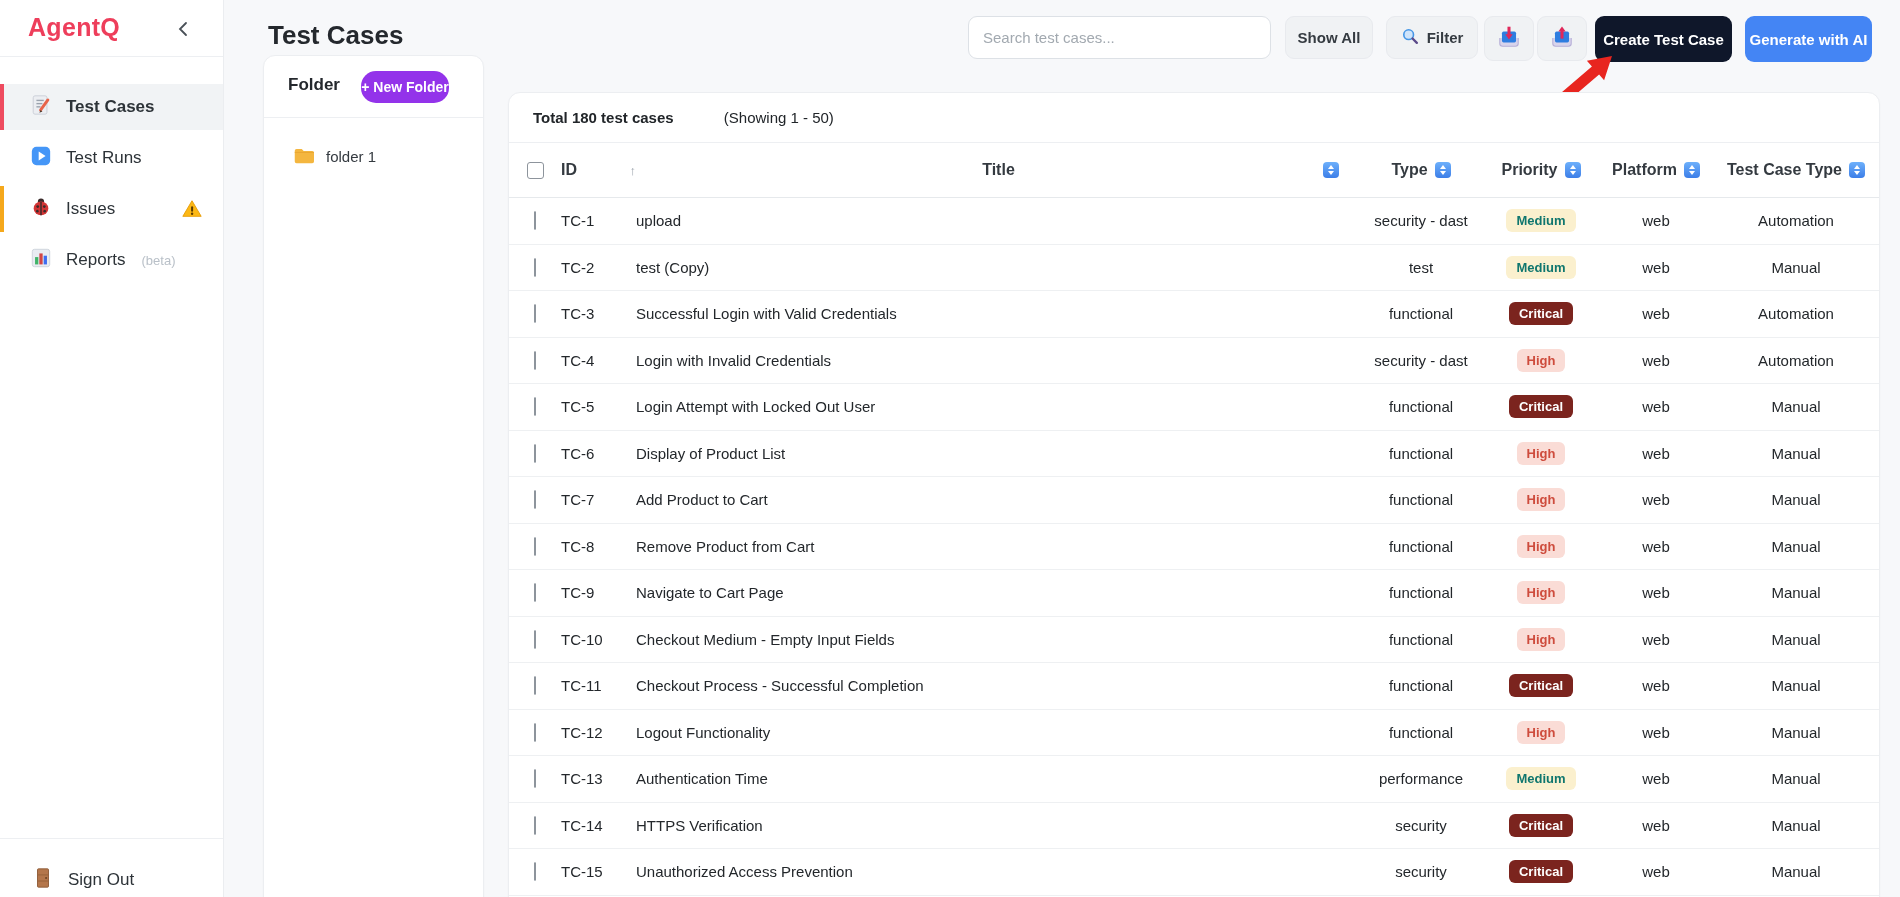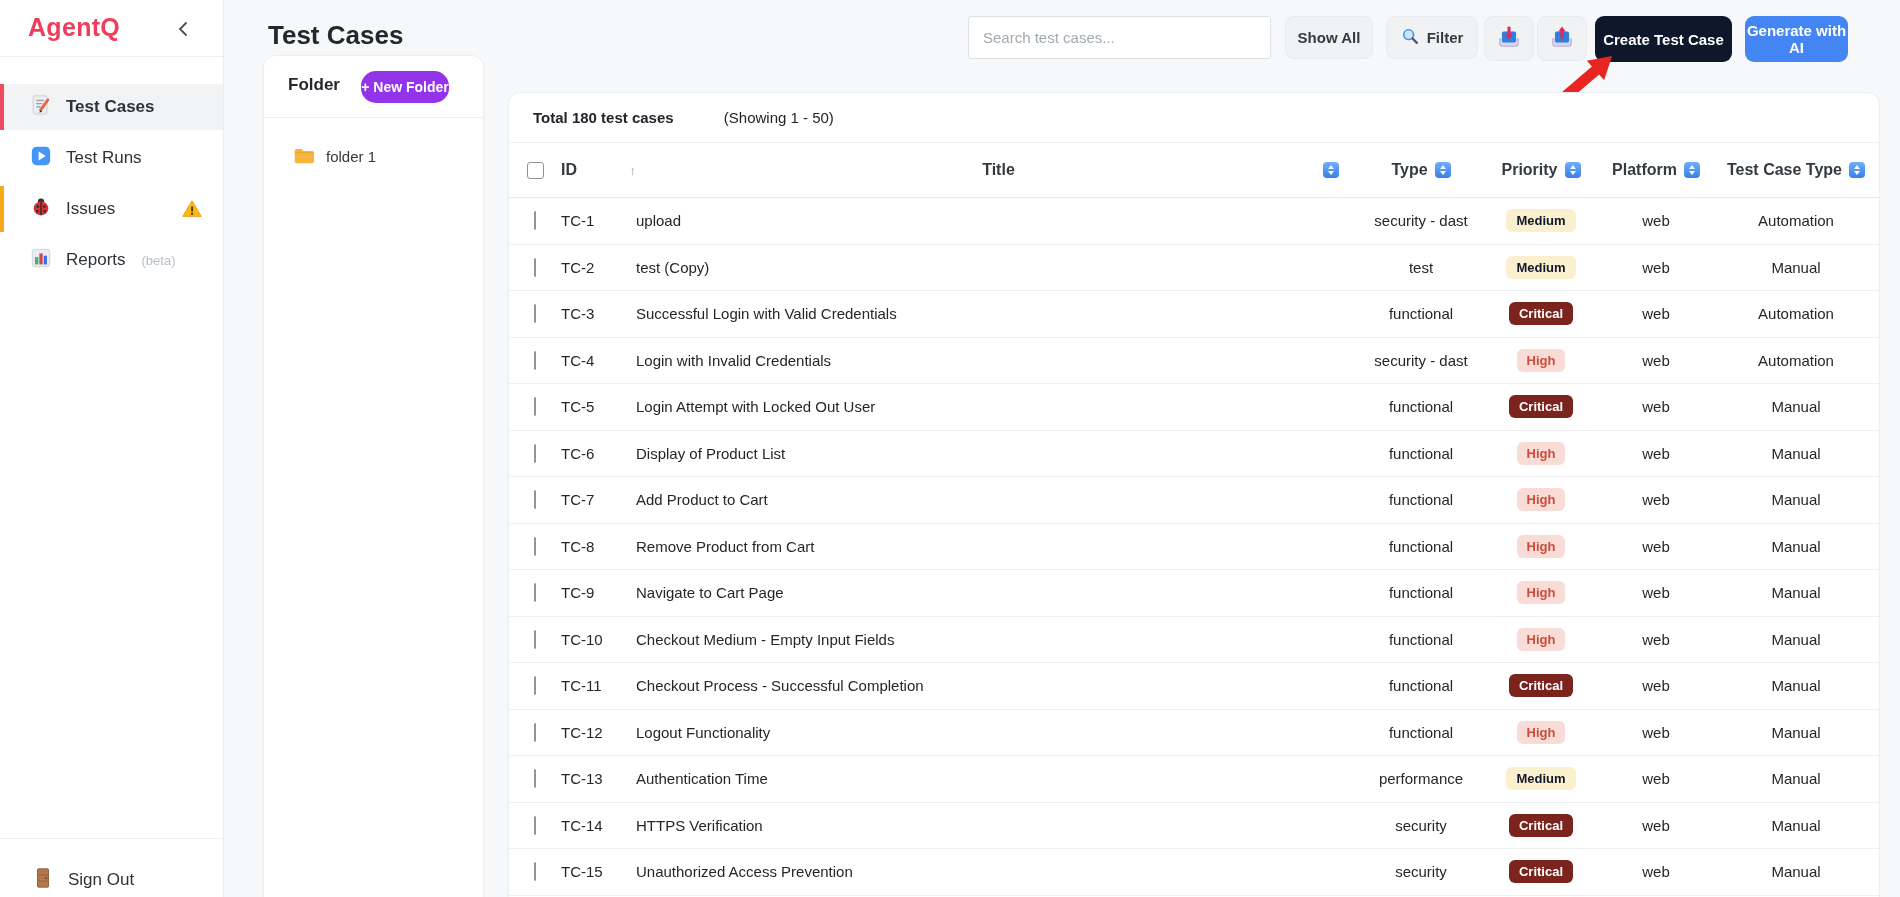--- a/index.html
+++ b/index.html
@@ -17,29 +17,29 @@
   .accent-bar { position:absolute; left:0; top:0; bottom:0; width:4px; }
   .accent-red { background:#ee4b5f; }
   .accent-orange { background:#f5a81c; }
   .beta { color:#b9c0c8; font-size:13px; margin-left:2px; }
   .warn-wrap { position:absolute; right:20px; top:12px; }
   .signout-divider { position:absolute; left:0; top:838px; width:100%; border-top:1px solid #edeff2; }
   .signout { position:absolute; left:0; top:858px; width:100%; height:44px; display:flex; align-items:center; padding-left:33px; gap:15px; font-size:17px; color:#2d3338; cursor:pointer; }
 
   
   .page-title { position:absolute; left:268px; top:20px; font-size:26px; font-weight:700; color:#24282d; }
-  .search-input { position:absolute; left:968px; top:16px; width:303px; height:43px; border:1px solid #dde1e6; border-radius:3px; background:#fff; padding:0 14px; font-size:15px; color:#3a4046; font-family:"Liberation Sans",sans-serif; }
+  .search-input { position:absolute; left:968px; top:16px; width:303px; height:43px; border:1px solid #dde1e6; border-radius:9px; background:#fff; padding:0 14px; font-size:15px; color:#3a4046; font-family:"Liberation Sans",sans-serif; }
   .search-input::placeholder { color:#a2a9b0; }
   .btn { position:absolute; top:16px; height:43px; border:1px solid #e8eaee; border-radius:9px; background:#f0f2f4; font-size:15px; font-weight:600; color:#353b41; display:flex; align-items:center; justify-content:center; gap:8px; cursor:pointer; font-family:"Liberation Sans",sans-serif; }
   .btn-showall { left:1285px; width:88px; }
   .btn-filter { left:1386px; width:92px; }
   .btn-icon1 { left:1484px; width:50px; height:45px; }
   .btn-icon2 { left:1537px; width:50px; height:45px; }
   .btn-create { left:1595px; width:137px; height:46px; background:#0f172a; border:none; color:#fff; font-weight:700; }
-  .btn-generate { left:1745px; width:103px; height:46px; background:#4485f4; border:none; color:#fff; font-weight:700; }
+  .btn-generate { left:1745px; width:127px; height:46px; background:#4485f4; border:none; color:#fff; font-weight:700; }
   .anno-arrow { position:absolute; left:1542px; top:44px; pointer-events:none; }
 
   
   .folder-card { position:absolute; left:263px; top:55px; width:221px; height:860px; background:#fff; border:1px solid #eceef1; border-radius:12px; box-shadow:0 1px 2px rgba(0,0,0,.03); }
   .folder-head { position:relative; height:62px; border-bottom:1px solid #edeff2; }
   .folder-title { position:absolute; left:24px; top:19px; font-size:17px; font-weight:700; color:#24282d; }
   .btn-newfolder { position:absolute; left:97px; top:15px; width:88px; height:32px; background:#9333ea; color:#fff; border:none; border-radius:15px; font-size:14px; font-weight:600; cursor:pointer; font-family:"Liberation Sans",sans-serif; }
   .folder-item { display:flex; align-items:center; gap:12px; padding-left:29px; margin-top:28px; font-size:15px; color:#343a40; cursor:pointer; }
 
   
@@ -51,21 +51,21 @@
   .thead { height:55px; border-bottom:1px solid #e6e9ec; font-size:16px; font-weight:700; color:#343a40; }
   .th-c { display:flex; align-items:center; justify-content:center; gap:7px; }
   .th-left { justify-content:space-between; }
   .th-title { position:relative; justify-content:center; }
   .th-title .updown { position:absolute; right:22px; top:50%; margin-top:-8px; }
   .sort-arrow { color:#9aa2ab; font-size:13px; font-weight:400; margin-left:10px; }
   .tbody .grid-row { height:46.5px; border-bottom:1px solid #eef0f2; font-size:15px; color:#23272b; }
   .cell-center { text-align:center; }
   .cb { width:17px; height:17px; border:1.5px solid #8d949c; border-radius:3px; background:#fff; margin:0 auto; cursor:pointer; }
   .badge { display:inline-block; padding:4px 10px; border-radius:6px; font-size:13px; font-weight:700; }
-  .badge-medium { background:#fbf0ce; color:#0f172a; }
+  .badge-medium { background:#fbf0ce; color:#0f766e; }
   .badge-high { background:#fadcd6; color:#ce4c3d; }
   .badge-critical { background:#7b241e; color:#ffffff; }
   .updown { width:16px; height:16px; border-radius:4px; background:linear-gradient(#6db0fb,#3c7ee8); display:inline-block; flex:none; }
   .icon { display:inline-block; flex:none; }
 </style>
 </head>
 <body>
 
 <div class="sidebar">
   <div class="logo-row">

